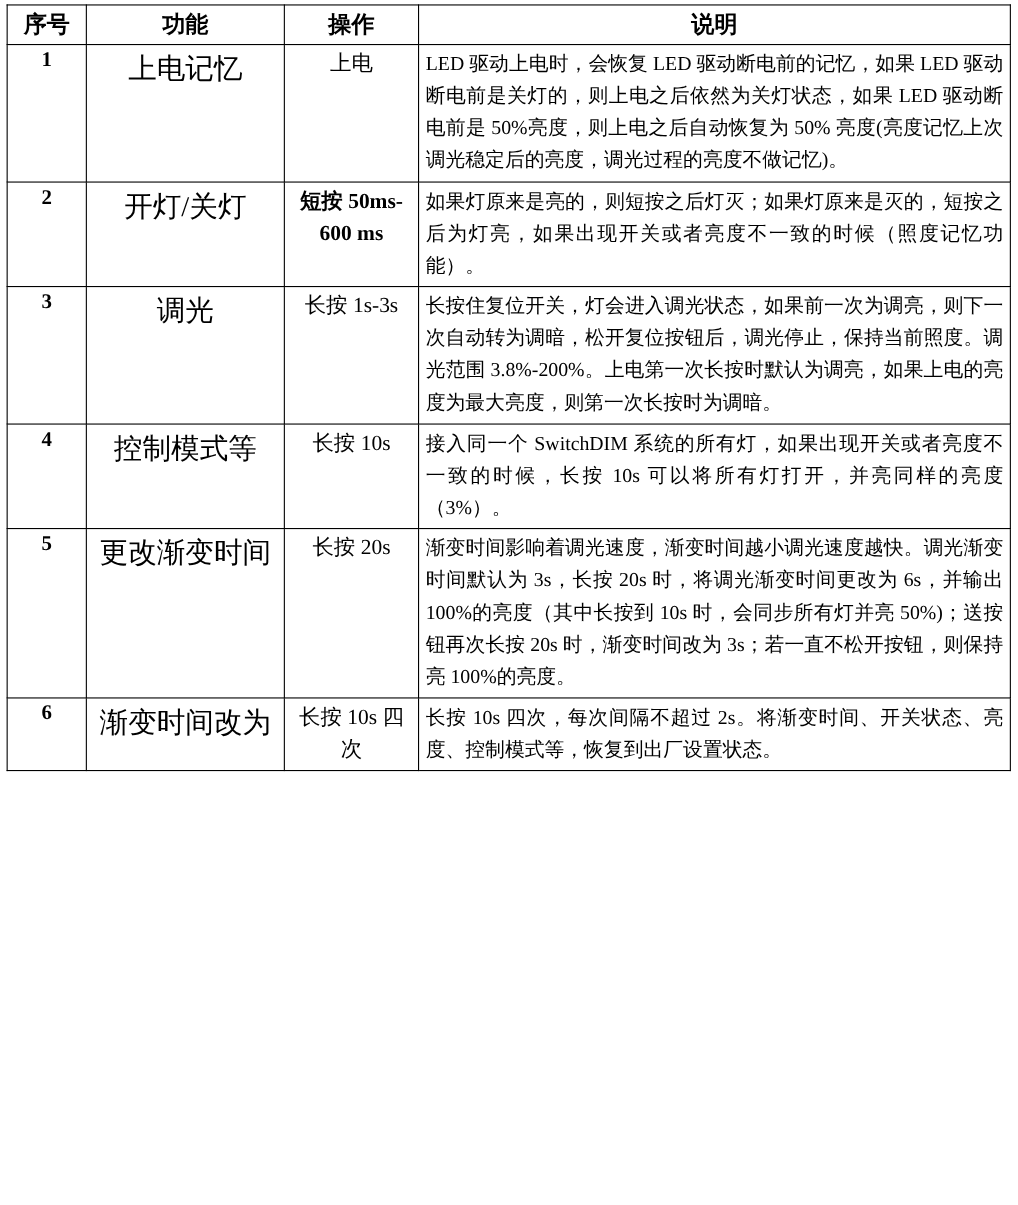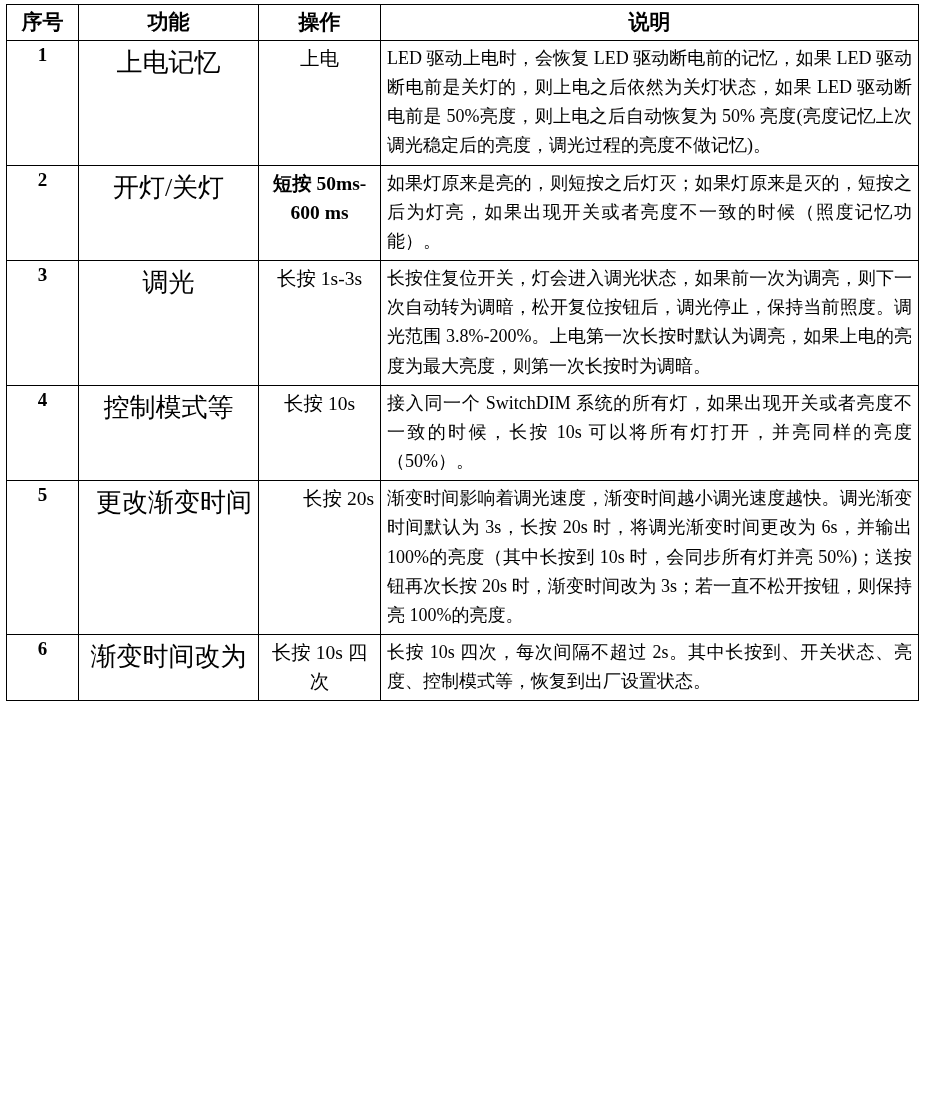--- a/index.html
+++ b/index.html
@@ -64,21 +64,21 @@
     text-justify: inter-ideograph;
     font-size: 18px;
     line-height: 1.62;
     padding-right: 10px;
   }
   
   .vtop { vertical-align: top; }
   .pad-func-mid { padding-top: 34px; }
   .pad-oper-mid { padding-top: 40px; font-weight: bold; }
   .pad-oper-small { padding-top: 22px; }
-  .pad-func-row5 { padding-top: 4px; text-align: right; }
+  .pad-func-row5 { padding-top: 4px; }
 </style>
 </head>
 <body>
 
 <div class="page">
   <table class="spec">
     <colgroup>
       <col class="col-no">
       <col class="col-func">
       <col class="col-oper">
@@ -112,32 +112,32 @@
         <td class="cell-no vtop">3</td>
         <td class="cell-func vtop">调光</td>
         <td class="cell-oper vtop pad-oper-small">长按 1s-3s</td>
         <td class="cell-desc vtop">长按住复位开关，灯会进入调光状态，如果前一次为调亮，则下一次自动转为调暗，松开复位按钮后，调光停止，保持当前照度。调光范围 3.8%-200%。上电第一次长按时默认为调亮，如果上电的亮度为最大亮度，则第一次长按时为调暗。</td>
       </tr>
 
       <tr>
         <td class="cell-no vtop">4</td>
         <td class="cell-func vtop">控制模式等</td>
         <td class="cell-oper vtop">长按 10s</td>
-        <td class="cell-desc vtop">接入同一个 SwitchDIM 系统的所有灯，如果出现开关或者亮度不一致的时候，长按 10s 可以将所有灯打开，并亮同样的亮度（50%）。</td>
+        <td class="cell-desc vtop">接入同一个 SwitchDIM 系统的所有灯，如果出现开关或者亮度不一致的时候，长按 10s 可以将所有灯打开，并亮同样的亮度（3%）。</td>
       </tr>
 
       <tr>
         <td class="cell-no vtop">5</td>
         <td class="cell-func vtop pad-func-row5">更改渐变时间</td>
         <td class="cell-oper vtop pad-func-row5">长按 20s</td>
         <td class="cell-desc vtop">渐变时间影响着调光速度，渐变时间越小调光速度越快。调光渐变时间默认为 3s，长按 20s 时，将调光渐变时间更改为 6s，并输出 100%的亮度（其中长按到 10s 时，会同步所有灯并亮 50%)；送按钮再次长按 20s 时，渐变时间改为 3s；若一直不松开按钮，则保持亮 100%的亮度。</td>
       </tr>
 
       <tr>
         <td class="cell-no vtop">6</td>
         <td class="cell-func vtop">渐变时间改为</td>
         <td class="cell-oper vtop">长按 10s 四次</td>
-        <td class="cell-desc vtop">长按 10s 四次，每次间隔不超过 2s。其中长按到、开关状态、亮度、控制模式等，恢复到出厂设置状态。</td>
+        <td class="cell-desc vtop">长按 10s 四次，每次间隔不超过 2s。将渐变时间、开关状态、亮度、控制模式等，恢复到出厂设置状态。</td>
       </tr>
 
     </tbody>
   </table>
 </div>
 
 </body></html>

